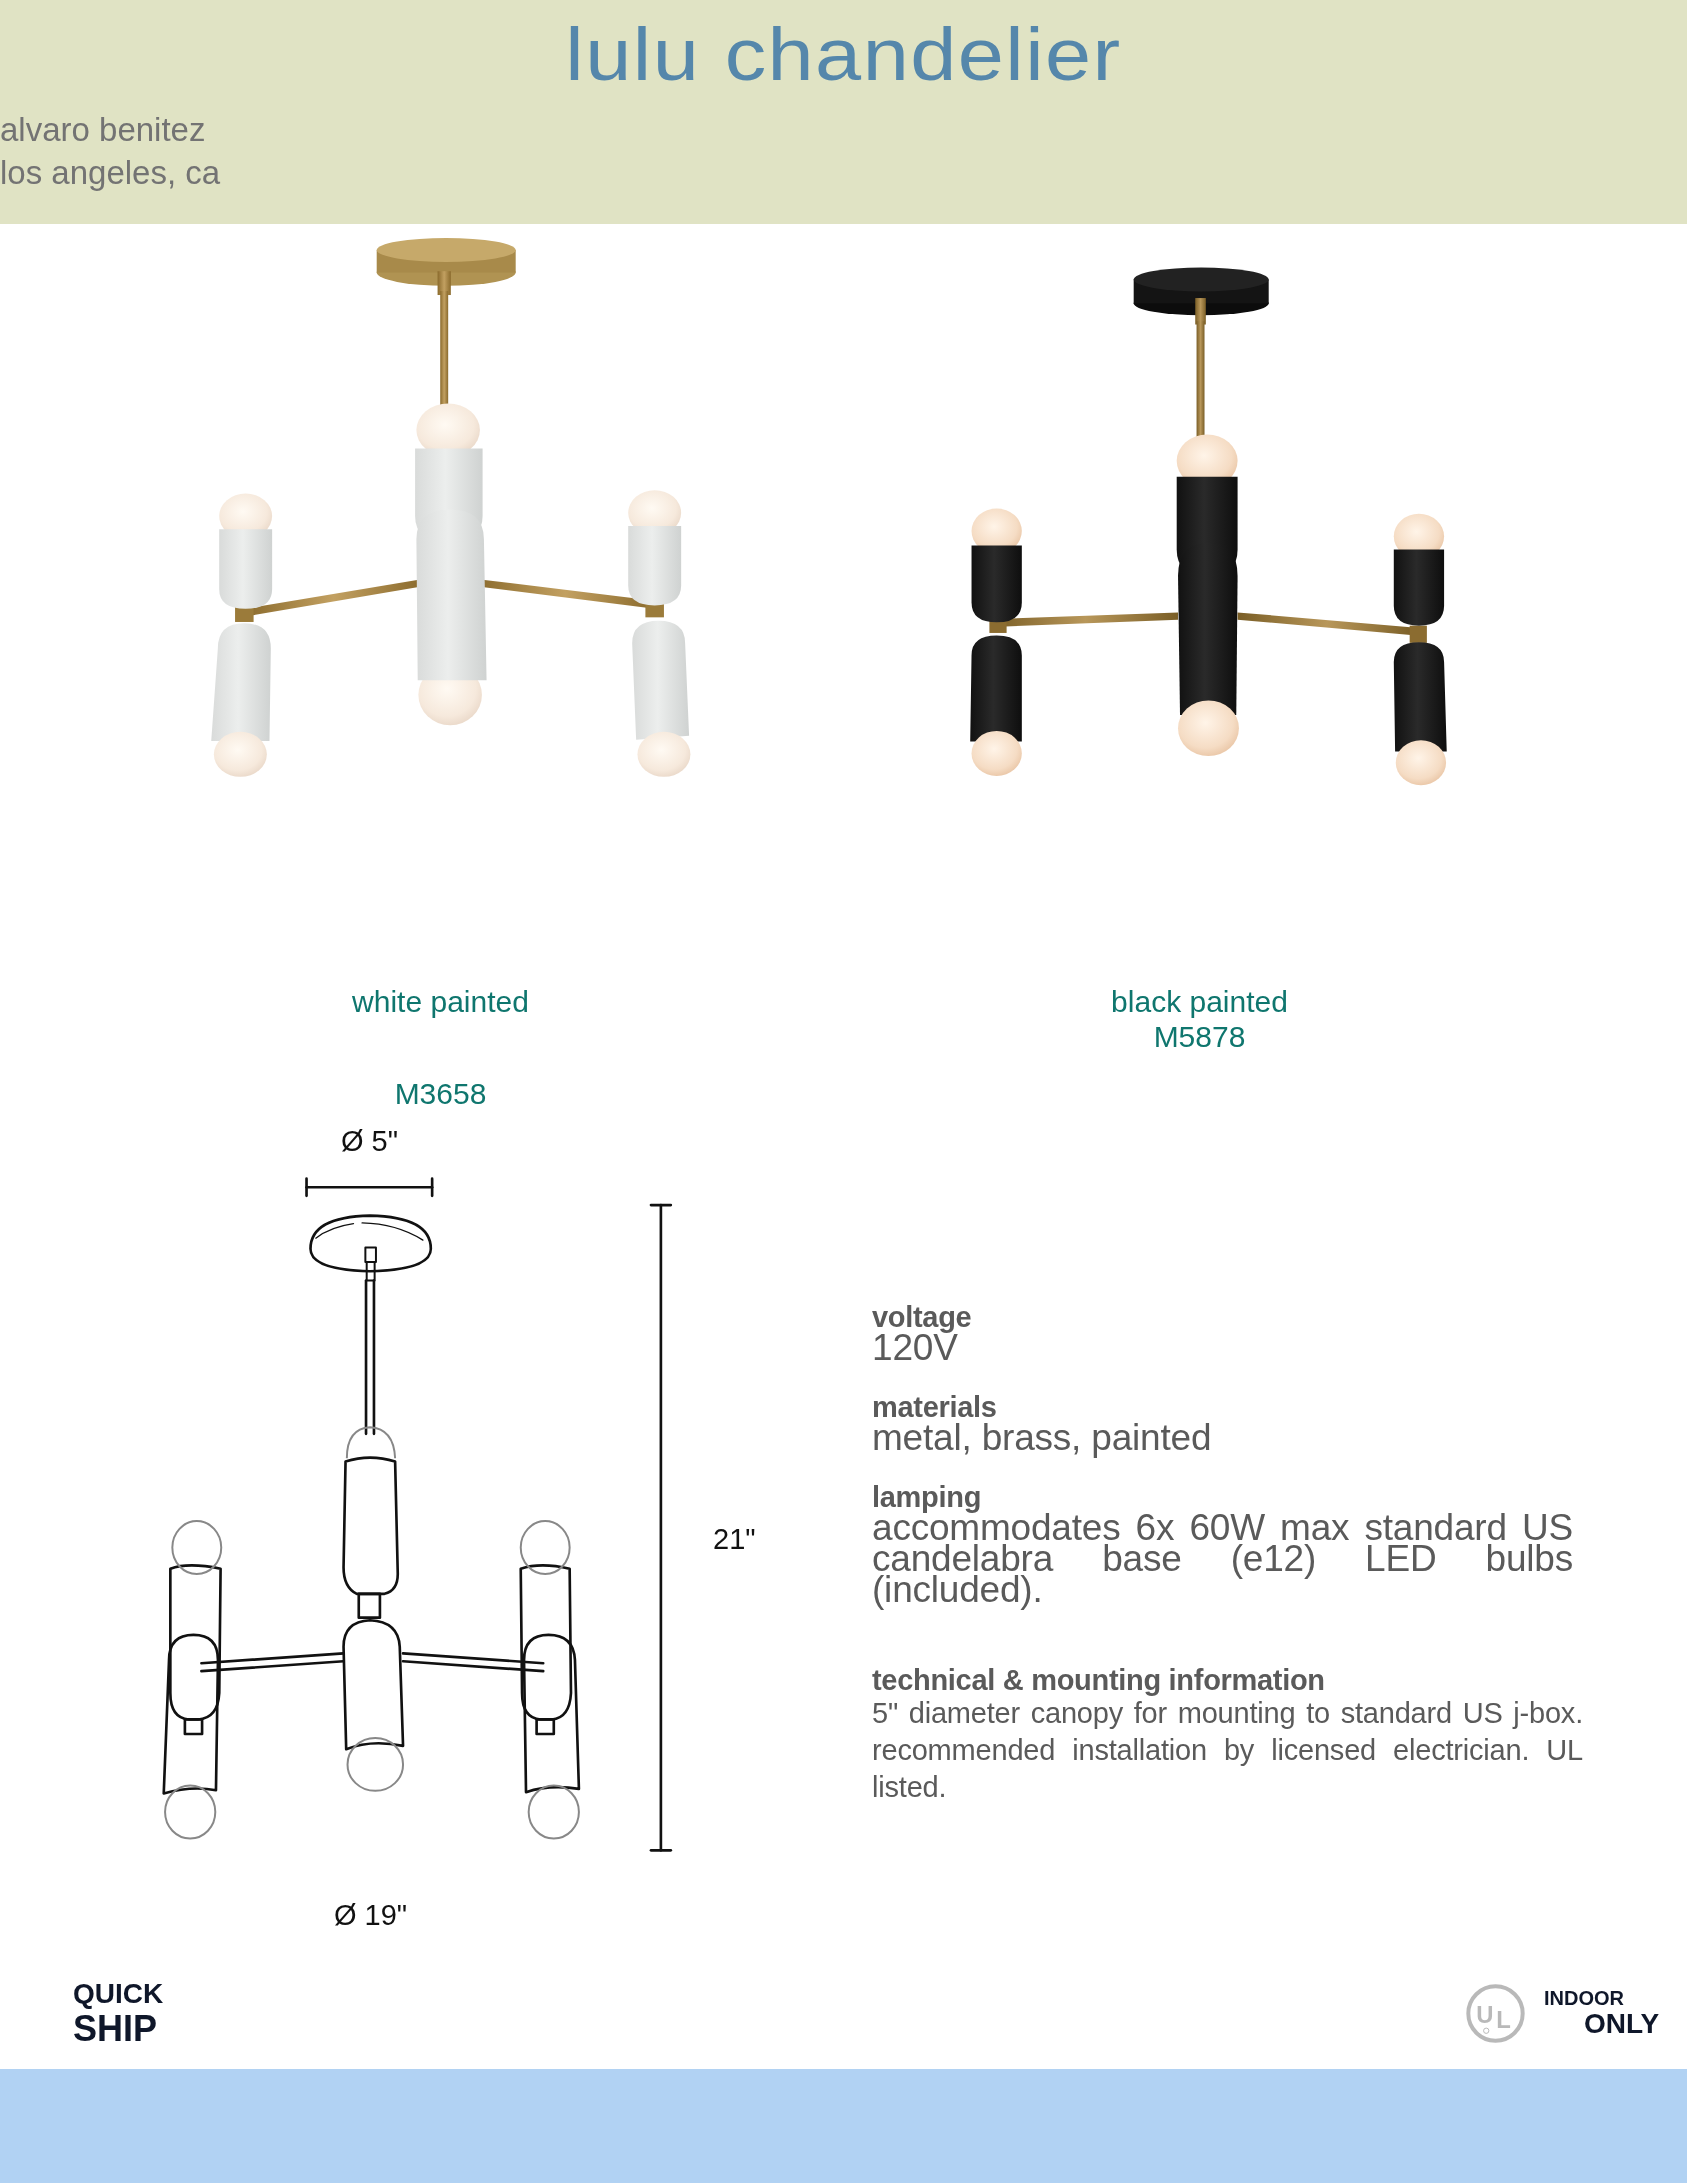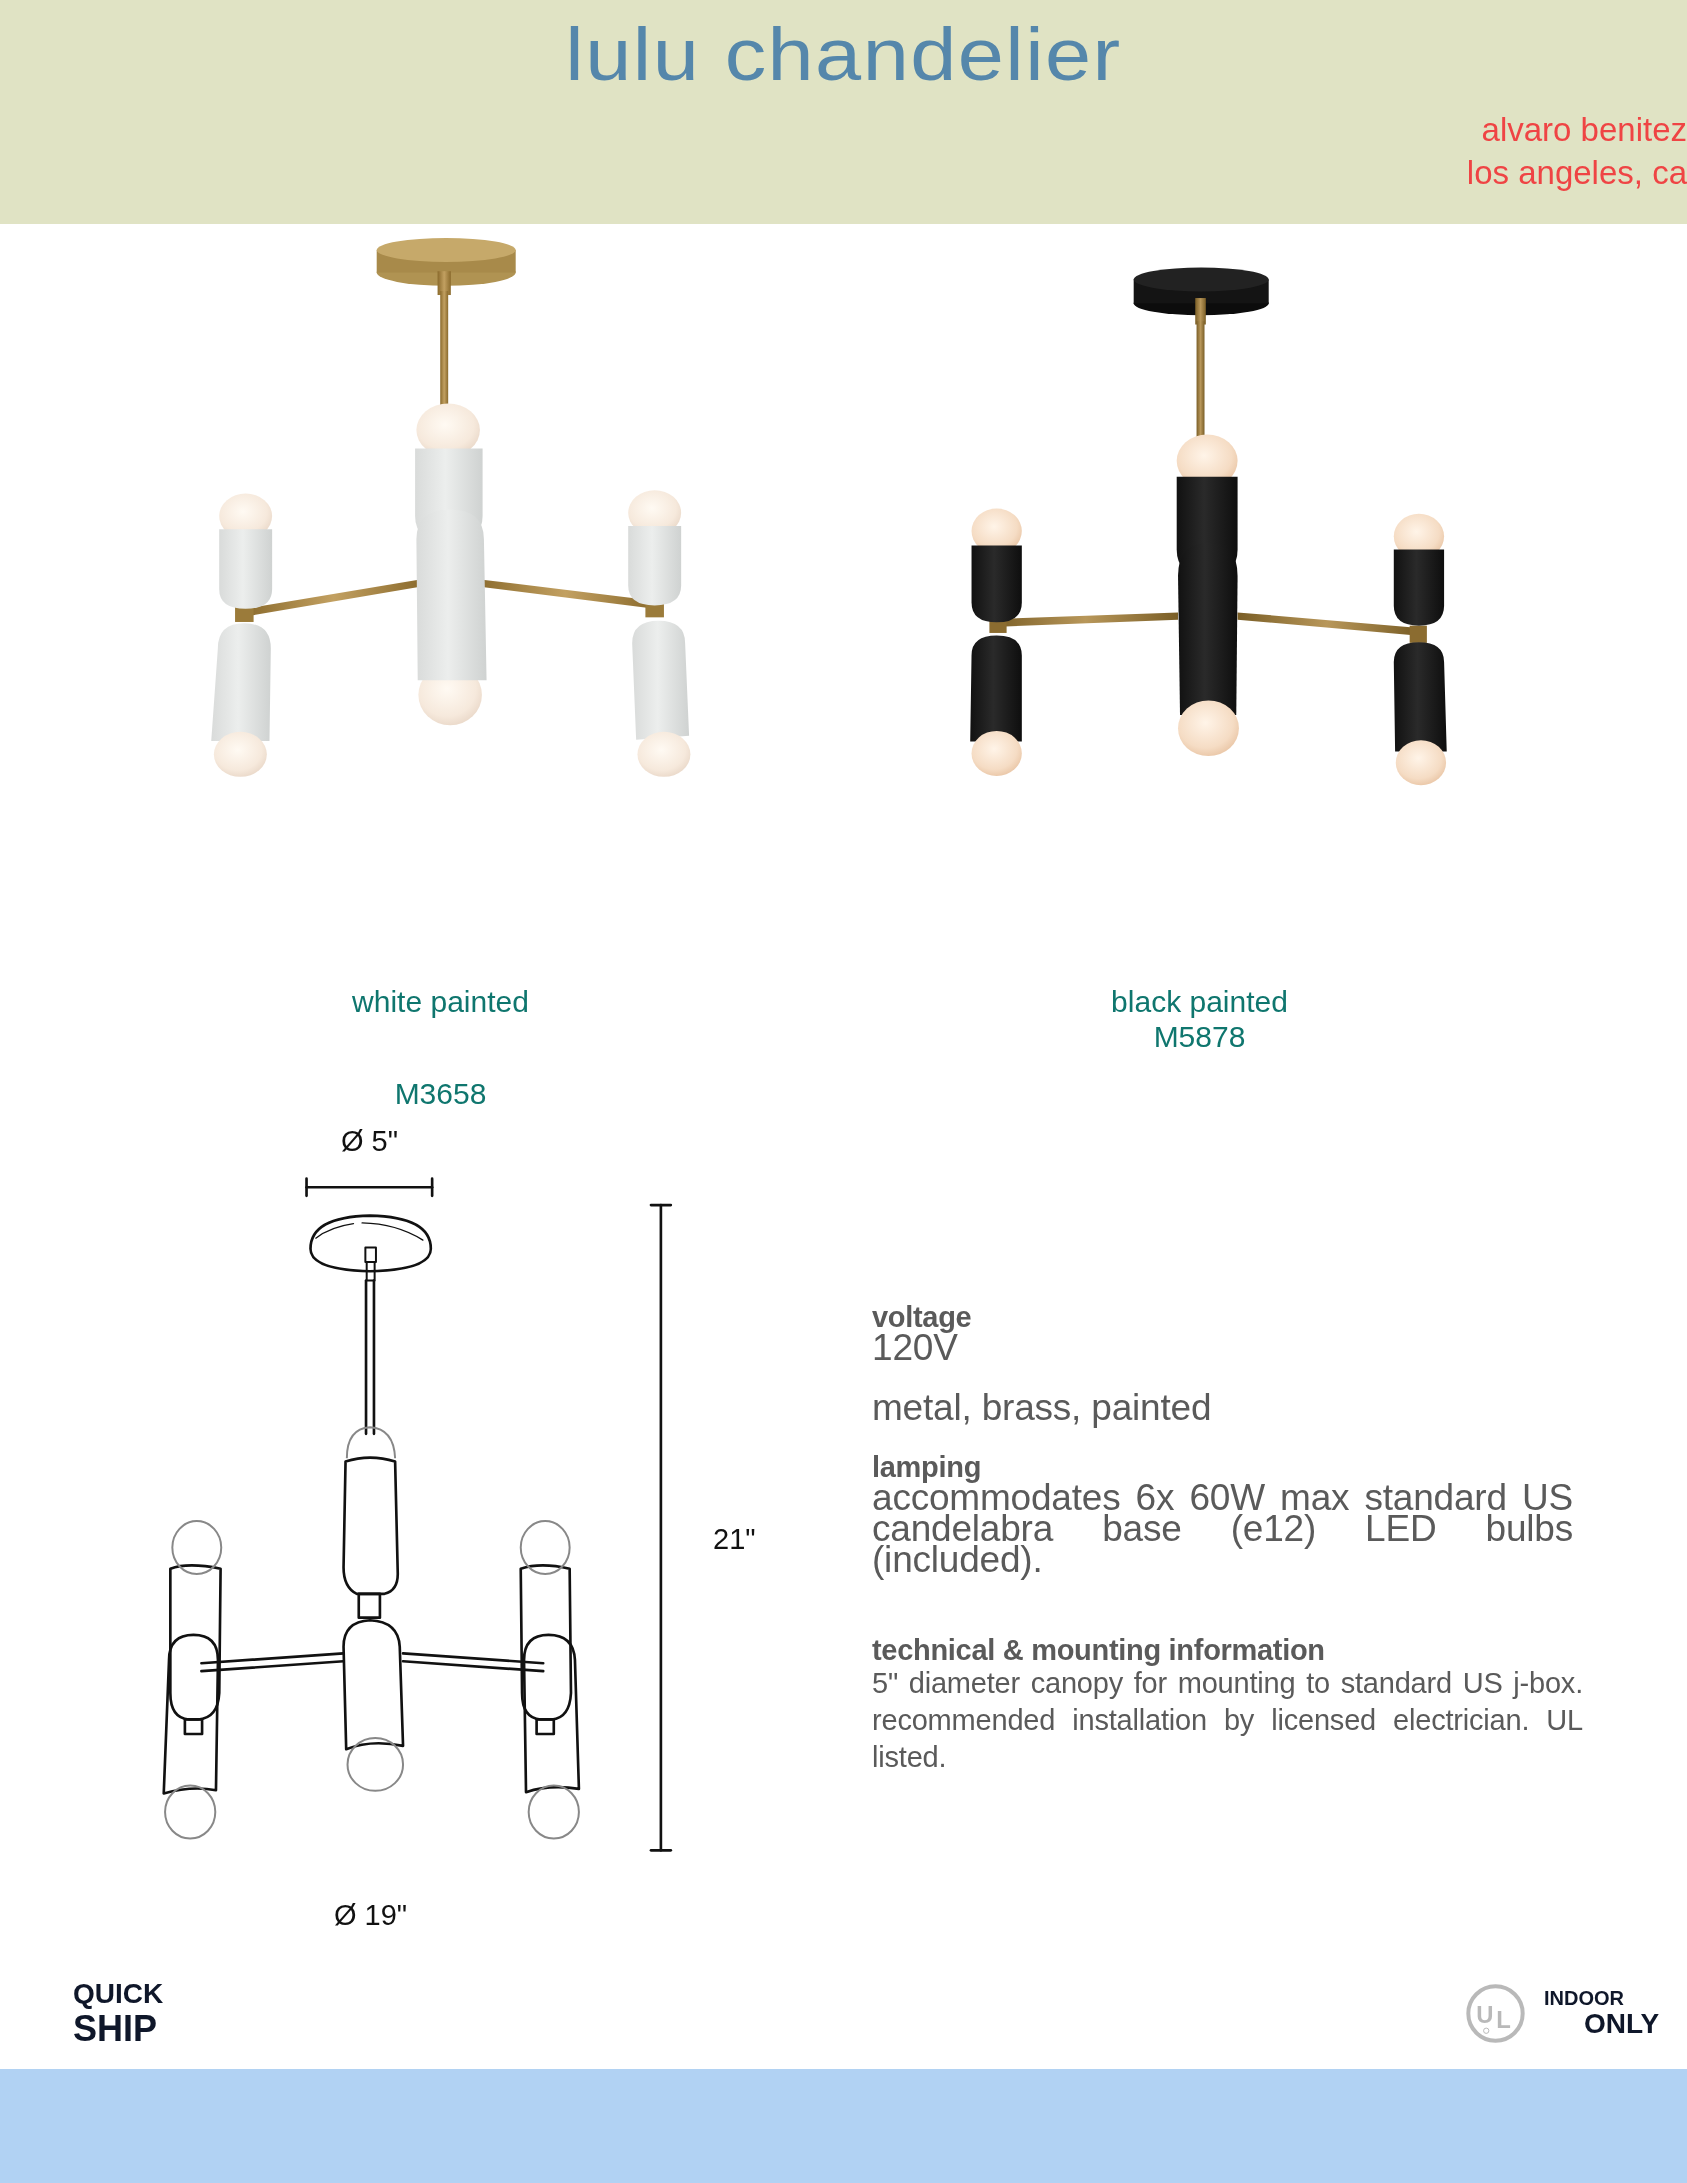--- a/index.html
+++ b/index.html
@@ -1,20 +1,20 @@
 <!DOCTYPE html>
 <html style="font-size:10.6px"><head>
 <meta charset="utf-8">
 <style>
   html, body { margin: 0; padding: 0; background: #ffffff; }
   body { width: 1687px; height: 2183px; position: relative; overflow: hidden; font-family: "Liberation Sans", sans-serif; }
   .abs { position: absolute; }
   .header-band { left: 0; top: 0; width: 1687px; height: 224px; background: #e0e3c4; }
   .title { left: 0; top: 12px; width: 1687px; text-align: center; font-size: 74px; line-height: 86px; color: #5587ab; letter-spacing: 1.3px; transform: scaleX(1.12); transform-origin: center; }
-  .subtitle { left: 0; width: 1687px; text-align: right; font-size: 33px; line-height: 42px; color: #ef4444; }
+  .subtitle { left: 0; width: 1687px; text-align: left; font-size: 33px; line-height: 42px; color: #737373; }
   .product { top: 238px; width: 503px; height: 715px; }
   .caption { width: 503px; text-align: center; font-size: 30px; line-height: 36px; color: #0f766e; }
   .dim-label { font-size: 29px; line-height: 33px; color: #111; }
   .specs { left: 872px; top: 1302px; width: 709px; color: #5a5a5a; font-family: "Liberation Sans Narrow", "Liberation Sans", sans-serif; }
   .spec-block { margin-bottom: 29px; }
   .spec-label { font-weight: bold; font-size: 29px; line-height: 30px; letter-spacing: -0.3px; }
   .spec-value { font-size: 37px; line-height: 31px; text-align: justify; text-align-last: left; letter-spacing: -0.2px; }
   .spec-block.tech { margin-top: 60px; }
   .spec-block.tech .spec-value { font-size: 29px; line-height: 37px; }
   .badge-text { color: #0f172a; font-weight: bold; }
@@ -180,20 +180,21 @@
 <div class="abs dim-label" style="left:341px; top:1125px;">Ø 5"</div>
 <div class="abs dim-label" style="left:713px; top:1523px;">21"</div>
 <div class="abs dim-label" style="left:334px; top:1899px;">Ø 19"</div>
 
 <div class="abs specs">
   <div class="spec-block">
     <div class="spec-label">voltage</div>
     <div class="spec-value">120V</div>
   </div>
   <div class="spec-block">
+    <div class="spec-label">materials</div>
     <div class="spec-value">metal, brass, painted</div>
   </div>
   <div class="spec-block" style="width:701px;">
     <div class="spec-label">lamping</div>
     <div class="spec-value">accommodates 6x 60W max standard US candelabra base (e12) LED bulbs (included).</div>
   </div>
   <div class="spec-block tech" style="width:711px;">
     <div class="spec-label">technical &amp; mounting information</div>
     <div class="spec-value">5" diameter canopy for mounting to standard US j-box. recommended installation by licensed electrician. UL listed.</div>
   </div>

